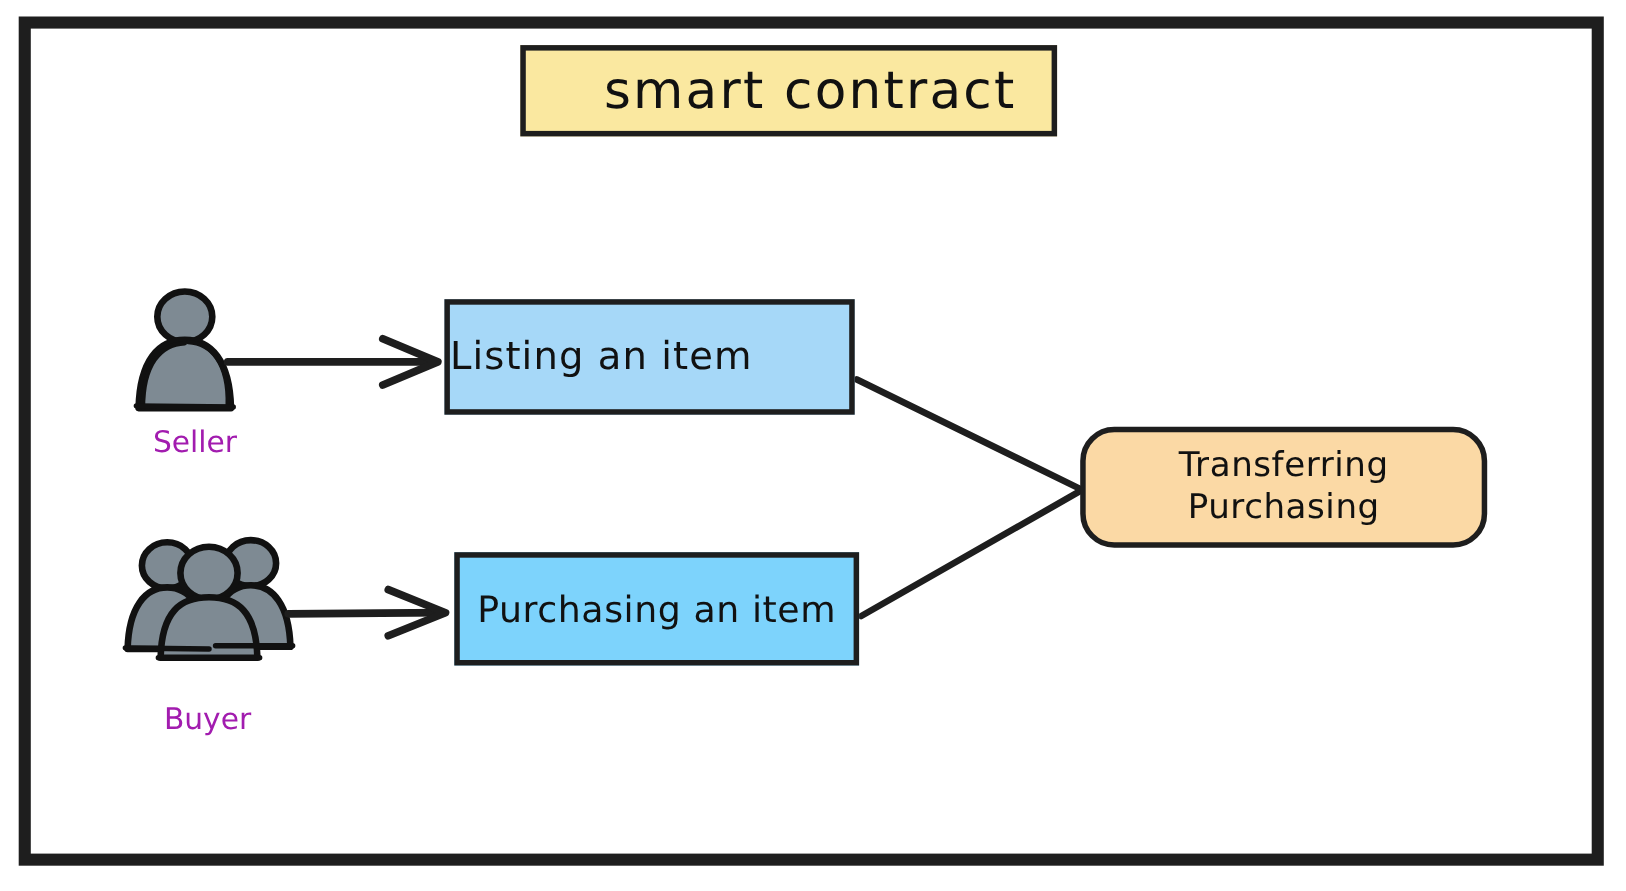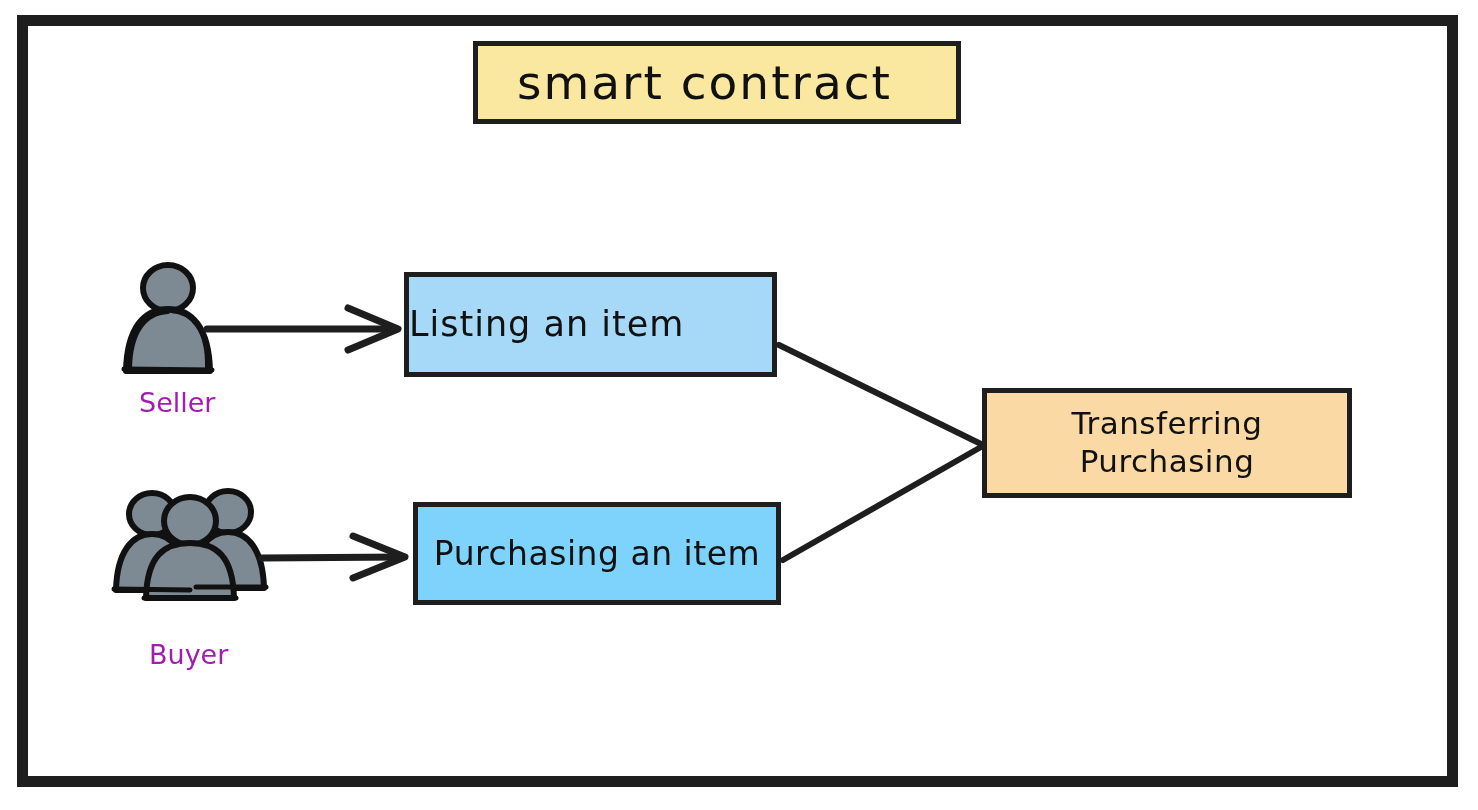--- a/index.html
+++ b/index.html
@@ -50,21 +50,21 @@
   
   #node-title {
     left: 473px;
     top: 41px;
     width: 488px;
     height: 83px;
     background: #fae8a0;
     justify-content: center;
   }
   #node-title .node-label {
-    text-align: left;
+    text-align: center;
     font-size: 47px;
     line-height: 1;
     font-weight: 400;
     letter-spacing: 2px;
     padding-left: 39px;
   }
 
   
   #node-listing {
     left: 404px;
@@ -98,20 +98,21 @@
   }
 
   
   #node-transferring {
     left: 982px;
     top: 388px;
     width: 370px;
     height: 110px;
     background: #fbd9a5;
     justify-content: center;
+    border-radius: 31px;
   }
   #node-transferring .node-label {
     text-align: center;
     font-size: 31px;
     line-height: 1.22;
     letter-spacing: 0.5px;
   }
 
   
   .actor-label {

